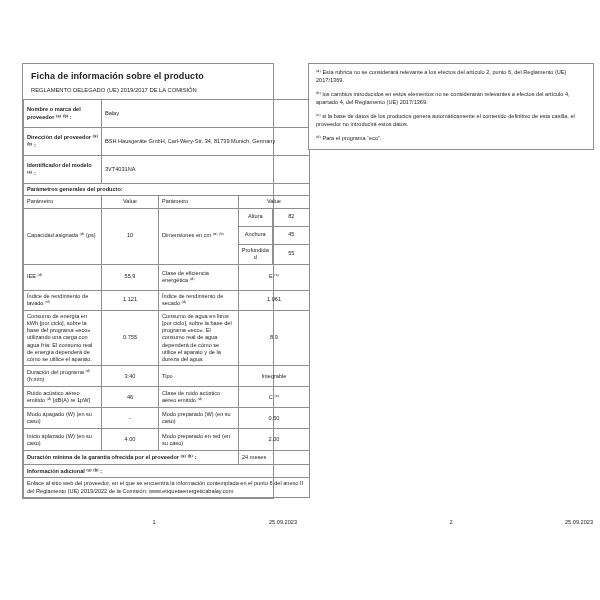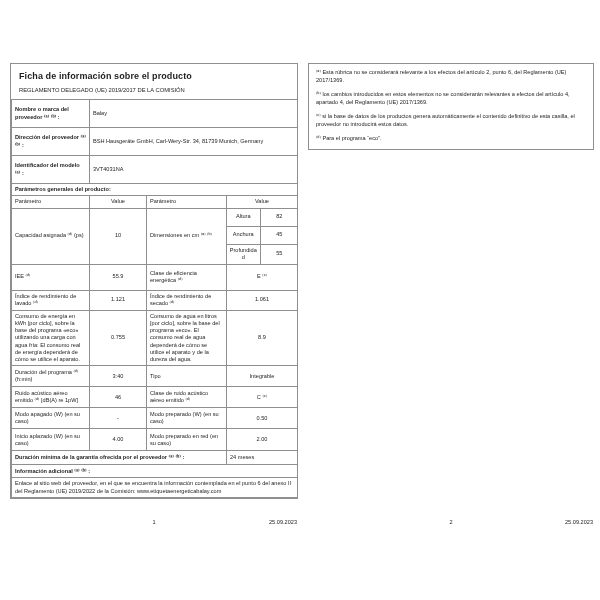--- a/index.html
+++ b/index.html
@@ -2,21 +2,21 @@
 <html><head>
 <meta charset="utf-8">
 <style>
   html,body{margin:0;padding:0;}
   body{
     width:600px;height:600px;background:#ffffff;position:relative;
     font-family:"Liberation Sans","DejaVu Sans",sans-serif;
     color:#1f1f1f;-webkit-font-smoothing:antialiased;
   }
   .page{position:absolute;background:#fff;border:1px solid #8f8f8f;box-sizing:border-box;}
-  .page1{left:10px;top:63px;width:288px;}
+  .page1{left:22px;top:63px;width:252px;}
   .page2{left:308px;top:63px;width:286px;padding:5px 7px 4px 7px;}
   .doc-title{font-size:9px;font-weight:bold;padding:7px 8px 0 8px;letter-spacing:.1px;}
   .doc-sub{font-size:5.8px;padding:6px 8px 6px 8px;}
   table.fiche{border-collapse:collapse;width:100%;table-layout:fixed;font-size:5.6px;line-height:1.3;}
   table.fiche td{border:1px solid #8f8f8f;padding:2px 3px;vertical-align:middle;word-wrap:break-word;}
   td.b{font-weight:bold;}
   td.c{text-align:center;}
   td.hdr{padding:2px 3px;}
   .dimcell{padding:0 !important;}
   table.dims{border-collapse:collapse;width:100%;table-layout:fixed;font-size:5.6px;line-height:1.3;}

